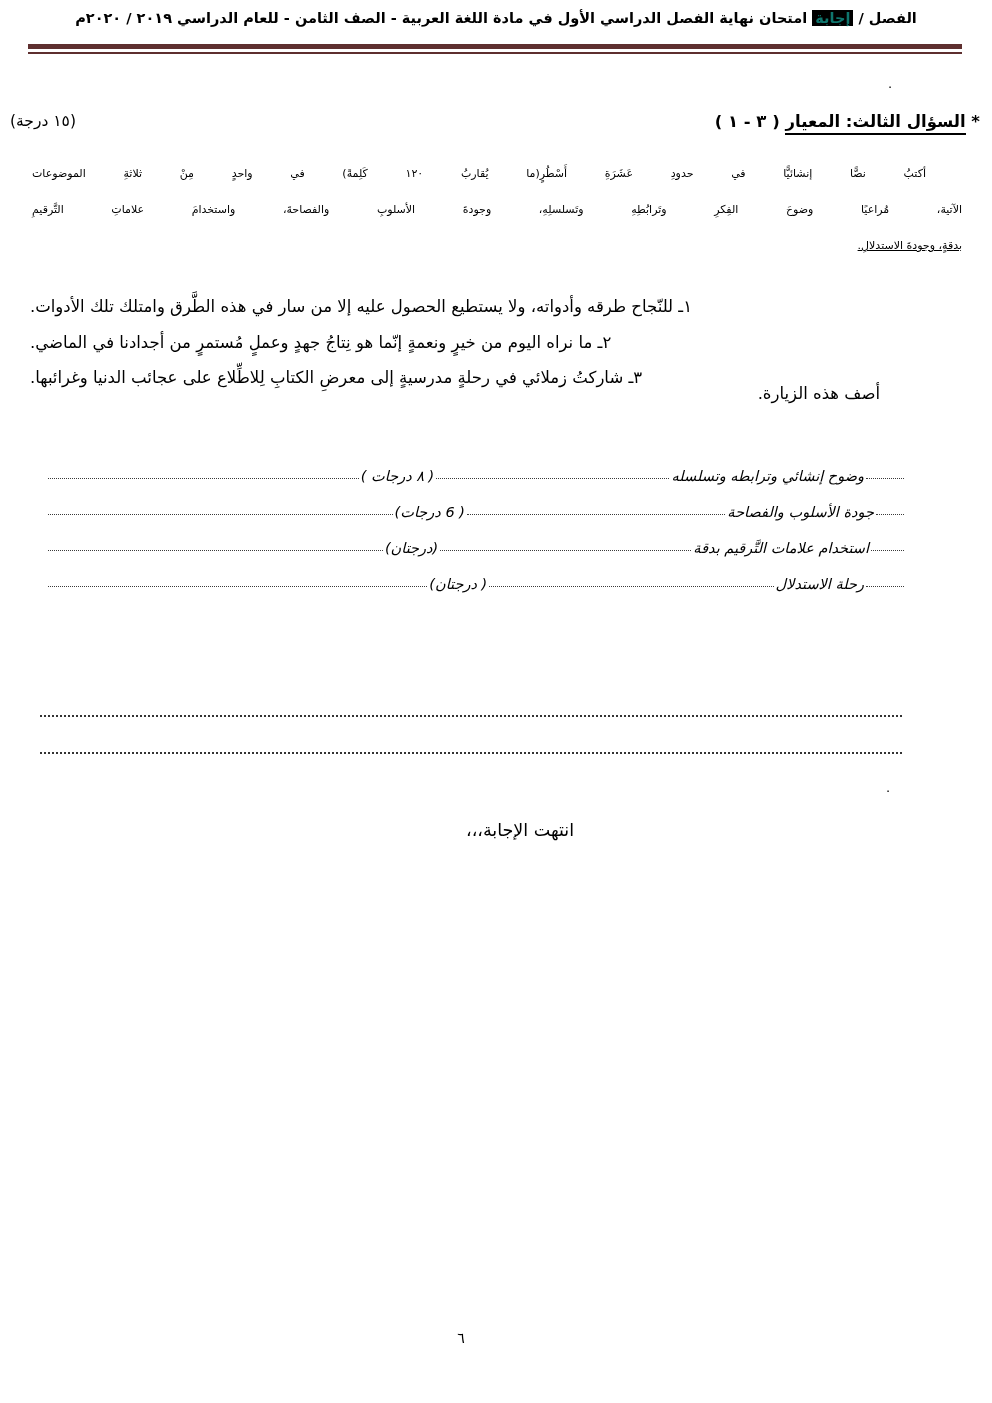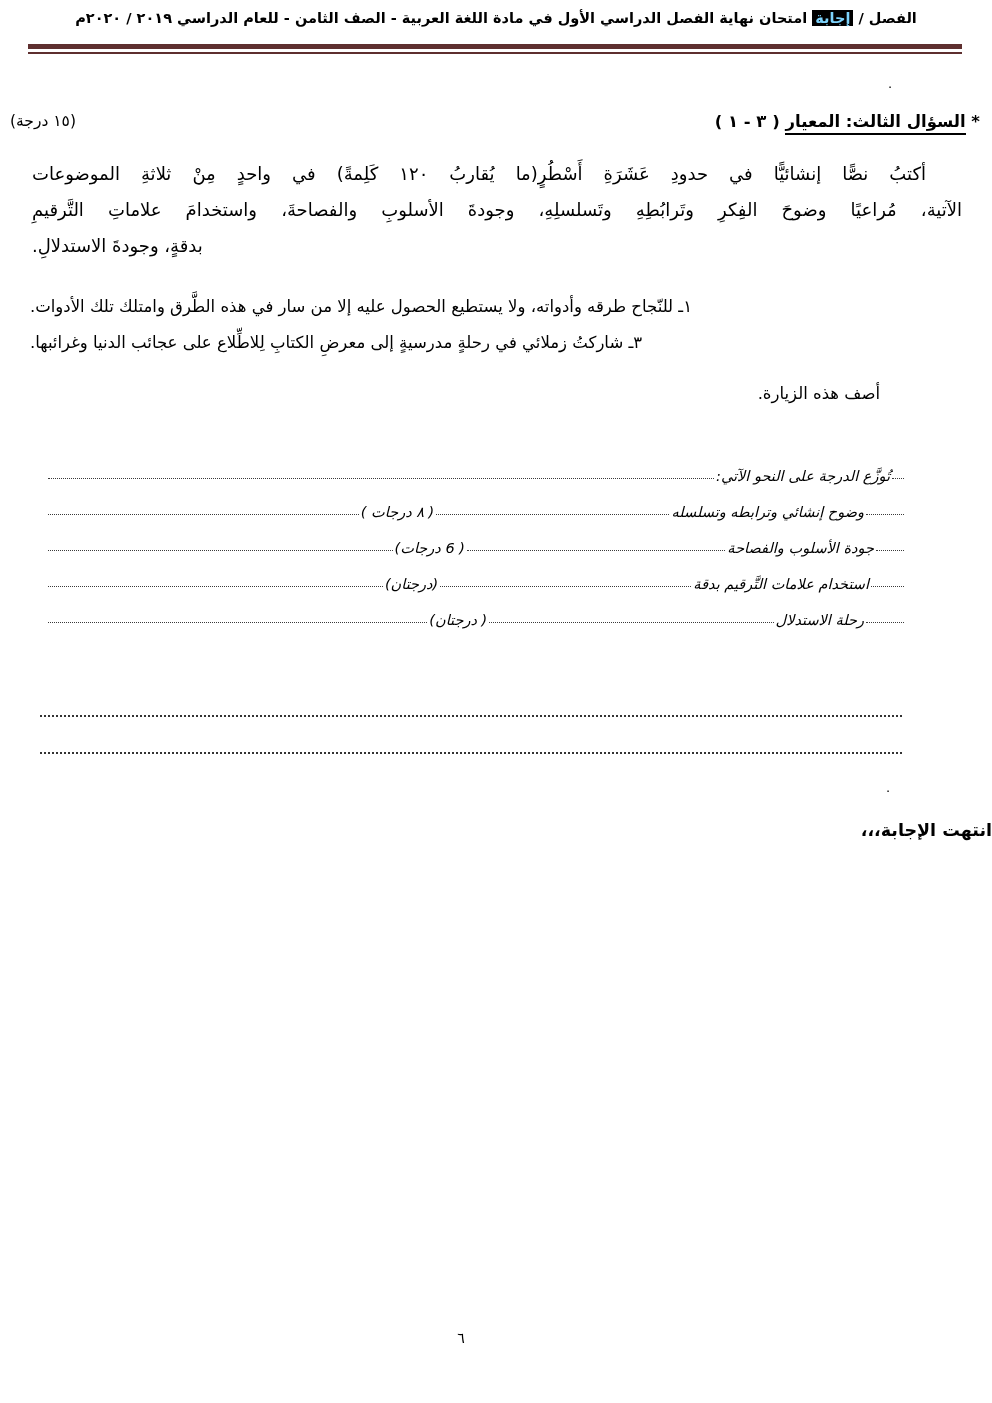--- a/index.html
+++ b/index.html
@@ -4,35 +4,35 @@
 <style>
   html,body{margin:0;padding:0;}
   body{
     width:992px;height:1403px;background:#ffffff;position:relative;
     font-family:"DejaVu Sans",sans-serif;color:#000;direction:rtl;overflow:hidden;
   }
   .abs{position:absolute;}
   
   .header{top:10px;right:28px;left:28px;text-align:center;font-weight:bold;
           font-size:14.5px;white-space:nowrap;}
-  .hl{background:#000;color:#7dd3fc;padding:0 3px;}
+  .hl{background:#000;color:#0f766e;padding:0 3px;}
   .sep-thick{top:44px;left:28px;right:30px;height:5px;background:#5e2f2f;}
   .sep-thin{top:52px;left:28px;right:30px;height:2px;background:#5e2f2f;}
   .period-top{top:76px;left:888px;font-size:13px;}
   
   .heading-row{top:112px;right:12px;left:10px;display:flex;
                justify-content:space-between;align-items:flex-start;}
   .q-title{font-weight:bold;font-size:16.5px;}
   .q-title .u{border-bottom:2.5px solid #000;padding-bottom:2px;}
   .q-points{font-size:15.5px;text-align:right;}
   
-  .prompt{top:156px;right:30px;left:32px;font-size:18px;line-height:36px;}
+  .prompt{top:156px;right:30px;left:32px;font-size:11px;line-height:36px;}
   .prompt .jline{text-align:right;text-align-last:justify;}
   .prompt .indent{padding-right:36px;}
-  .prompt .lastline{text-align:left;}
+  .prompt .lastline{text-align:right;text-decoration:underline;}
   
   .topics{top:289px;right:38px;left:30px;font-size:16.5px;line-height:35.5px;text-align:left;}
   .closing{top:384px;right:112px;font-size:16.5px;text-align:right;margin-left:32px;}
   
   .rubric{top:450px;right:88px;left:48px;font-size:14.5px;font-style:italic;}
   .rub-row{display:flex;direction:rtl;height:36px;align-items:flex-end;}
   .rub-row .txt{white-space:nowrap;padding:0 2px 2px 2px;}
   .lead{border-bottom:1.8px dotted #3a3a3a;align-self:flex-end;margin-bottom:7px;height:0;}
   .lead.f1{flex:1;}
   .lead.f3{flex:3;}
@@ -41,21 +41,21 @@
   .lead.w28{width:28px;flex:none;}
   .lead.w33{width:33px;flex:none;}
   .lead.w38{width:38px;flex:none;}
   .lead.w64{width:64px;flex:none;}
   
   .dotline{left:40px;right:90px;border-bottom:2px dotted #333;height:0;}
   .dotline.l1{top:715px;}
   .dotline.l2{top:752px;}
   .period-bottom{top:780px;left:886px;font-size:13px;}
   
-  .end-text{top:820px;left:0;right:0;text-align:right;font-weight:bold;font-size:17.5px;padding-left:48px;}
+  .end-text{top:820px;left:0;right:0;text-align:center;font-weight:normal;font-size:17.5px;padding-left:48px;}
   .page-num{top:1330px;left:0;right:0;text-align:center;font-size:14px;}
   .page-num span{position:relative;right:35px;}
 </style>
 </head>
 <body>
 
 <div class="abs header">
   <span>الفصل / </span><span class="hl">إجابة</span><span> امتحان نهاية الفصل الدراسي الأول في مادة اللغة العربية - الصف الثامن - للعام الدراسي ٢٠١٩ / ٢٠٢٠م</span>
 </div>
 <div class="abs sep-thick"></div>
@@ -70,30 +70,26 @@
 </div>
 
 <div class="abs prompt">
   <div class="jline indent">أكتبُ نصًّا إنشائيًّا في حدودِ عَشَرَةِ أَسْطُرٍ(ما يُقاربُ ١٢٠ كَلِمةً) في واحدٍ مِنْ ثلاثةِ الموضوعات</div>
   <div class="jline">الآتية، مُراعيًا وضوحَ الفِكرِ وتَرابُطِهِ وتَسلسلِهِ، وجودةَ الأسلوبِ والفصاحةَ، واستخدامَ علاماتِ التَّرقيمِ</div>
   <div class="lastline">بدقةٍ، وجودةَ الاستدلالِ.</div>
 </div>
 
 <div class="abs topics">
   <div>١ـ للنّجاح طرقه وأدواته، ولا يستطيع الحصول عليه إلا من سار في هذه الطَّرق وامتلك تلك الأدوات.</div>
+  <div>٢ـ ما نراه اليوم من خيرٍ ونعمةٍ إنّما هو نِتاجُ جهدٍ وعملٍ مُستمرٍ من أجدادنا في الماضي.</div>
   <div>٣ـ شاركتُ زملائي في رحلةٍ مدرسيةٍ إلى معرضِ الكتابِ لِلاطِّلاع على عجائب الدنيا وغرائبها.</div>
 </div>
 <div class="abs closing">أصف هذه الزيارة.</div>
 
 <div class="abs rubric">
-  <div class="rub-row">
-    <span class="lead w12"></span>
-    <span class="txt">تُوزَّع الدرجة على النحو الآتي:</span>
-    <span class="lead f1"></span>
-  </div>
   <div class="rub-row">
     <span class="lead w38"></span>
     <span class="txt">وضوح إنشائي وترابطه وتسلسله</span>
     <span class="lead f3"></span>
     <span class="txt">( ٨ درجات )</span>
     <span class="lead f4"></span>
   </div>
   <div class="rub-row">
     <span class="lead w28"></span>
     <span class="txt">جودة الأسلوب والفصاحة</span>

